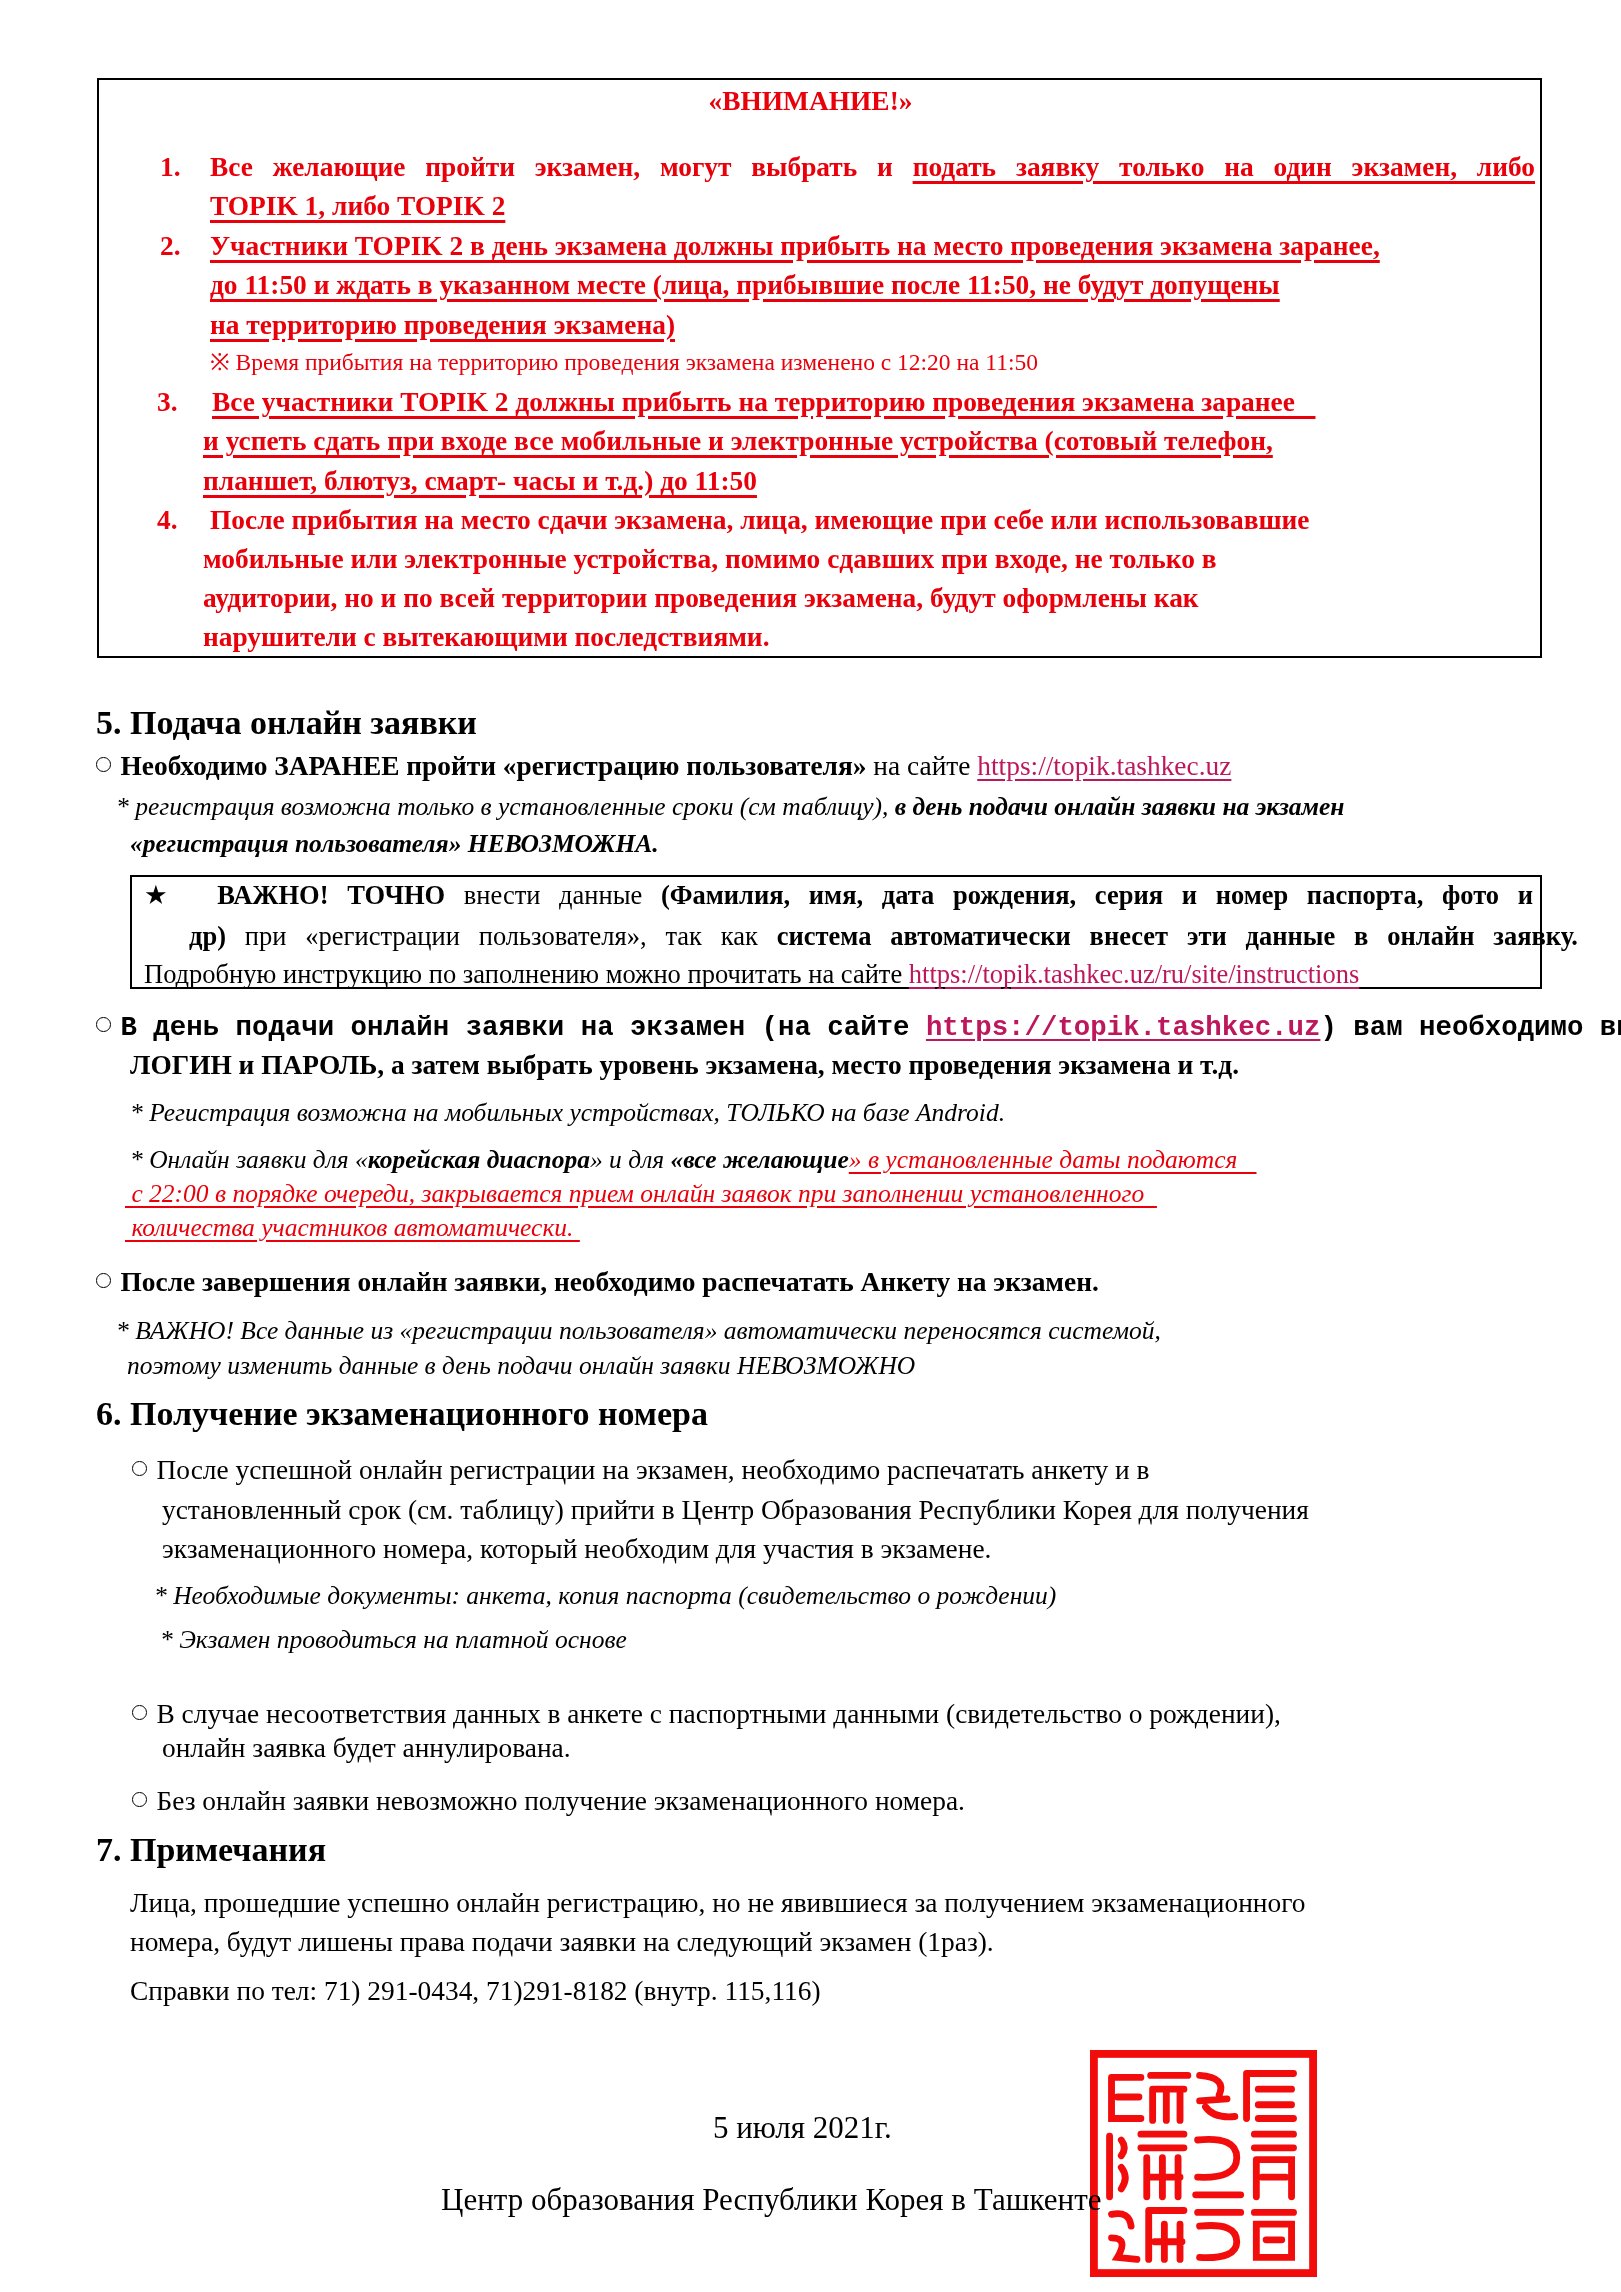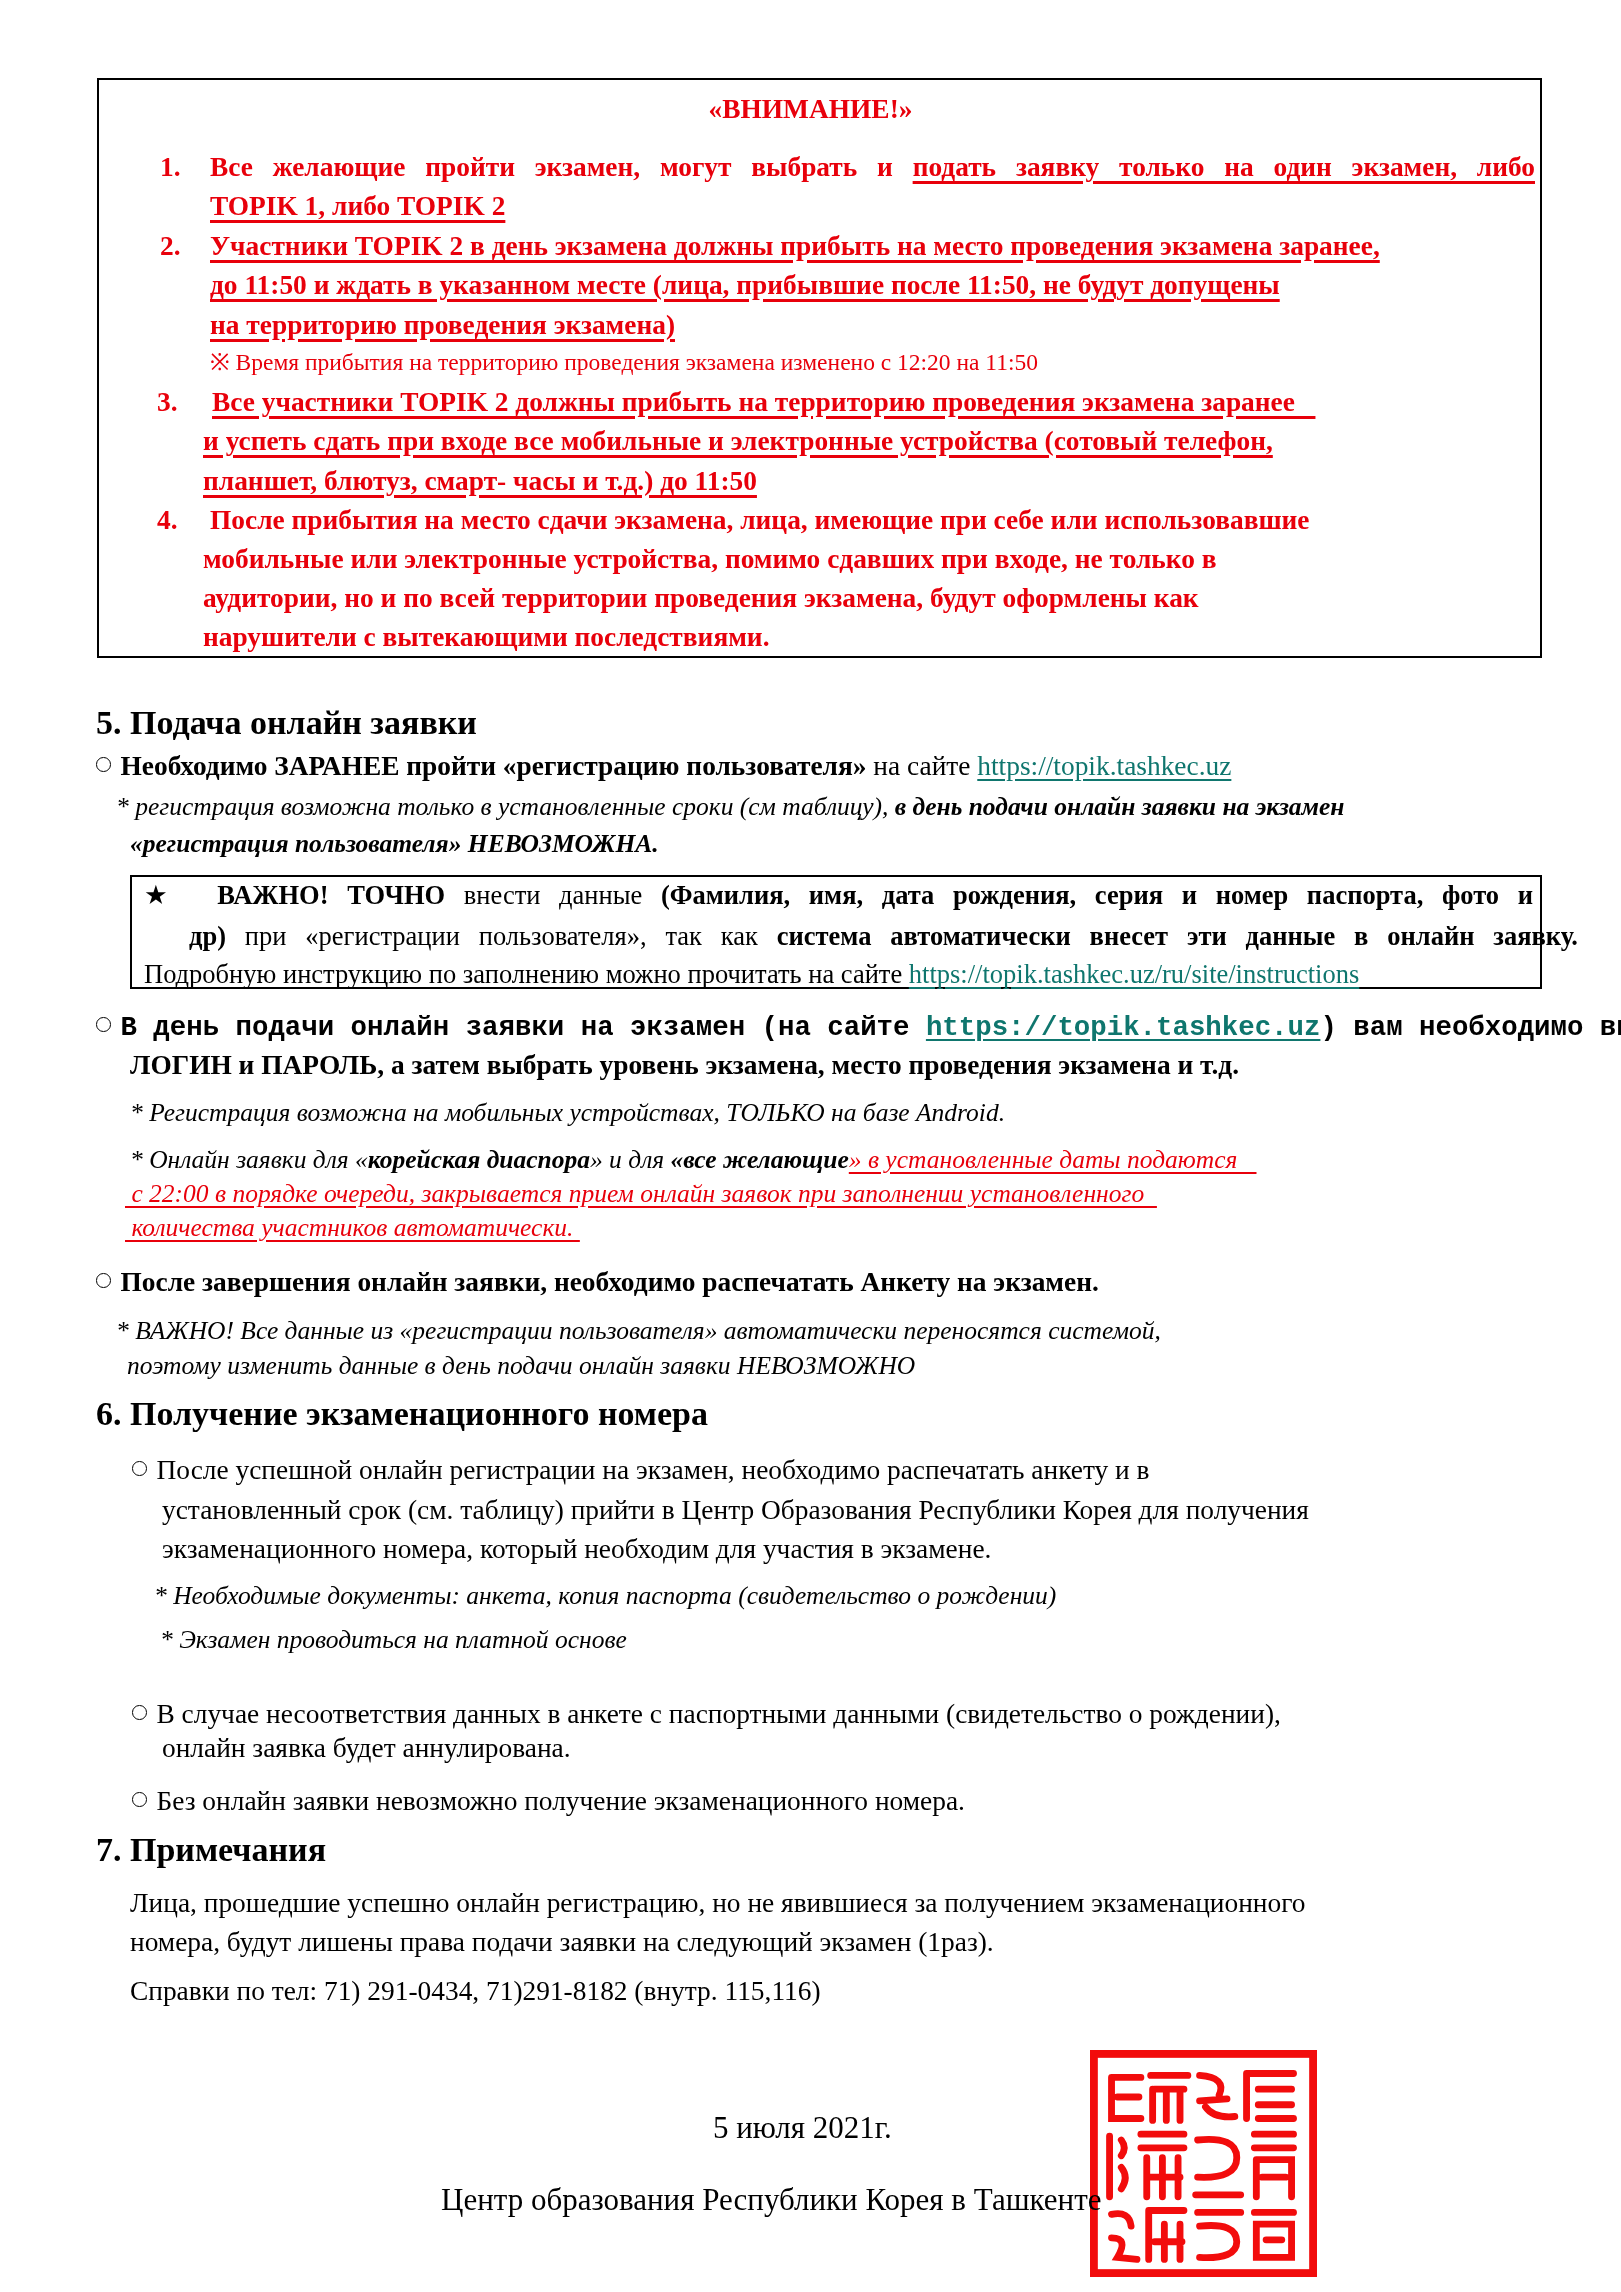--- a/index.html
+++ b/index.html
@@ -4,39 +4,39 @@
 <style>
   html, body { margin:0; padding:0; background:#ffffff; }
   body { width:1621px; height:2293px; position:relative; overflow:hidden;
          font-family:"Liberation Serif","DejaVu Serif",serif; color:#000; }
   .ln { position:absolute; white-space:nowrap; line-height:1; }
   .red { color:#e8000b; }
   .b { font-weight:bold; }
   .i { font-style:italic; }
   .u { text-decoration:underline; text-decoration-thickness:2.9px; text-underline-offset:4.9px; }
   .u2 { text-decoration:underline; text-decoration-thickness:2px; text-underline-offset:3.9px; text-decoration-color:#e8000b; }
-  .link { color:#0f766e; text-decoration:underline; text-decoration-thickness:2px; text-underline-offset:3.9px; cursor:pointer; }
+  .link { color:#be185d; text-decoration:underline; text-decoration-thickness:2px; text-underline-offset:3.9px; cursor:pointer; }
   .warn-box { position:absolute; left:97px; top:78px; width:1445px; height:580px;
               border:2px solid #000; box-sizing:border-box; }
   .imp-box { position:absolute; left:130px; top:875px; width:1412px; height:114px;
              border:2.9px solid #000; box-sizing:border-box; }
   .wl { font-size:27.4px; font-weight:bold; color:#e8000b; }
   .h { font-size:34px; font-weight:bold; }
   .t28 { font-size:27.4px; }
   .t27 { font-size:26.5px; }
   .t26 { font-size:25.5px; }
   .circ { display:inline-block; width:14.7px; height:14.7px; border:1.5px solid #000; border-radius:50%;
           margin-right:9.8px; vertical-align:2.9px; box-sizing:border-box; }
   .stamp { position:absolute; left:1090px; top:2050px; width:227px; height:227px; mix-blend-mode:multiply; }
 </style>
 </head>
 <body>
 
 <div class="warn-box"></div>
-<div class="ln wl" style="left:0;width:1621px;text-align:center;top:96px;font-size:27.4px;">«ВНИМАНИЕ!»</div>
+<div class="ln wl" style="left:0;width:1621px;text-align:center;top:88px;font-size:27.4px;">«ВНИМАНИЕ!»</div>
 
 <div>
   <div class="ln wl" style="left:160px;top:154px;">1.</div>
   <div class="ln wl" style="left:210px;top:154px;width:1325px;text-align:justify;text-align-last:justify;"><span>Все желающие пройти экзамен, могут выбрать и </span><span class="u">подать заявку только на один экзамен, либо</span></div>
   <div class="ln wl u" style="left:210px;top:193px;">TOPIK 1, либо TOPIK 2</div>
 </div>
 
 <div>
   <div class="ln wl" style="left:160px;top:233px;">2.</div>
   <div class="ln wl u" style="left:210px;top:233px;">Участники TOPIK 2 в день экзамена должны прибыть на место проведения экзамена заранее,</div>

